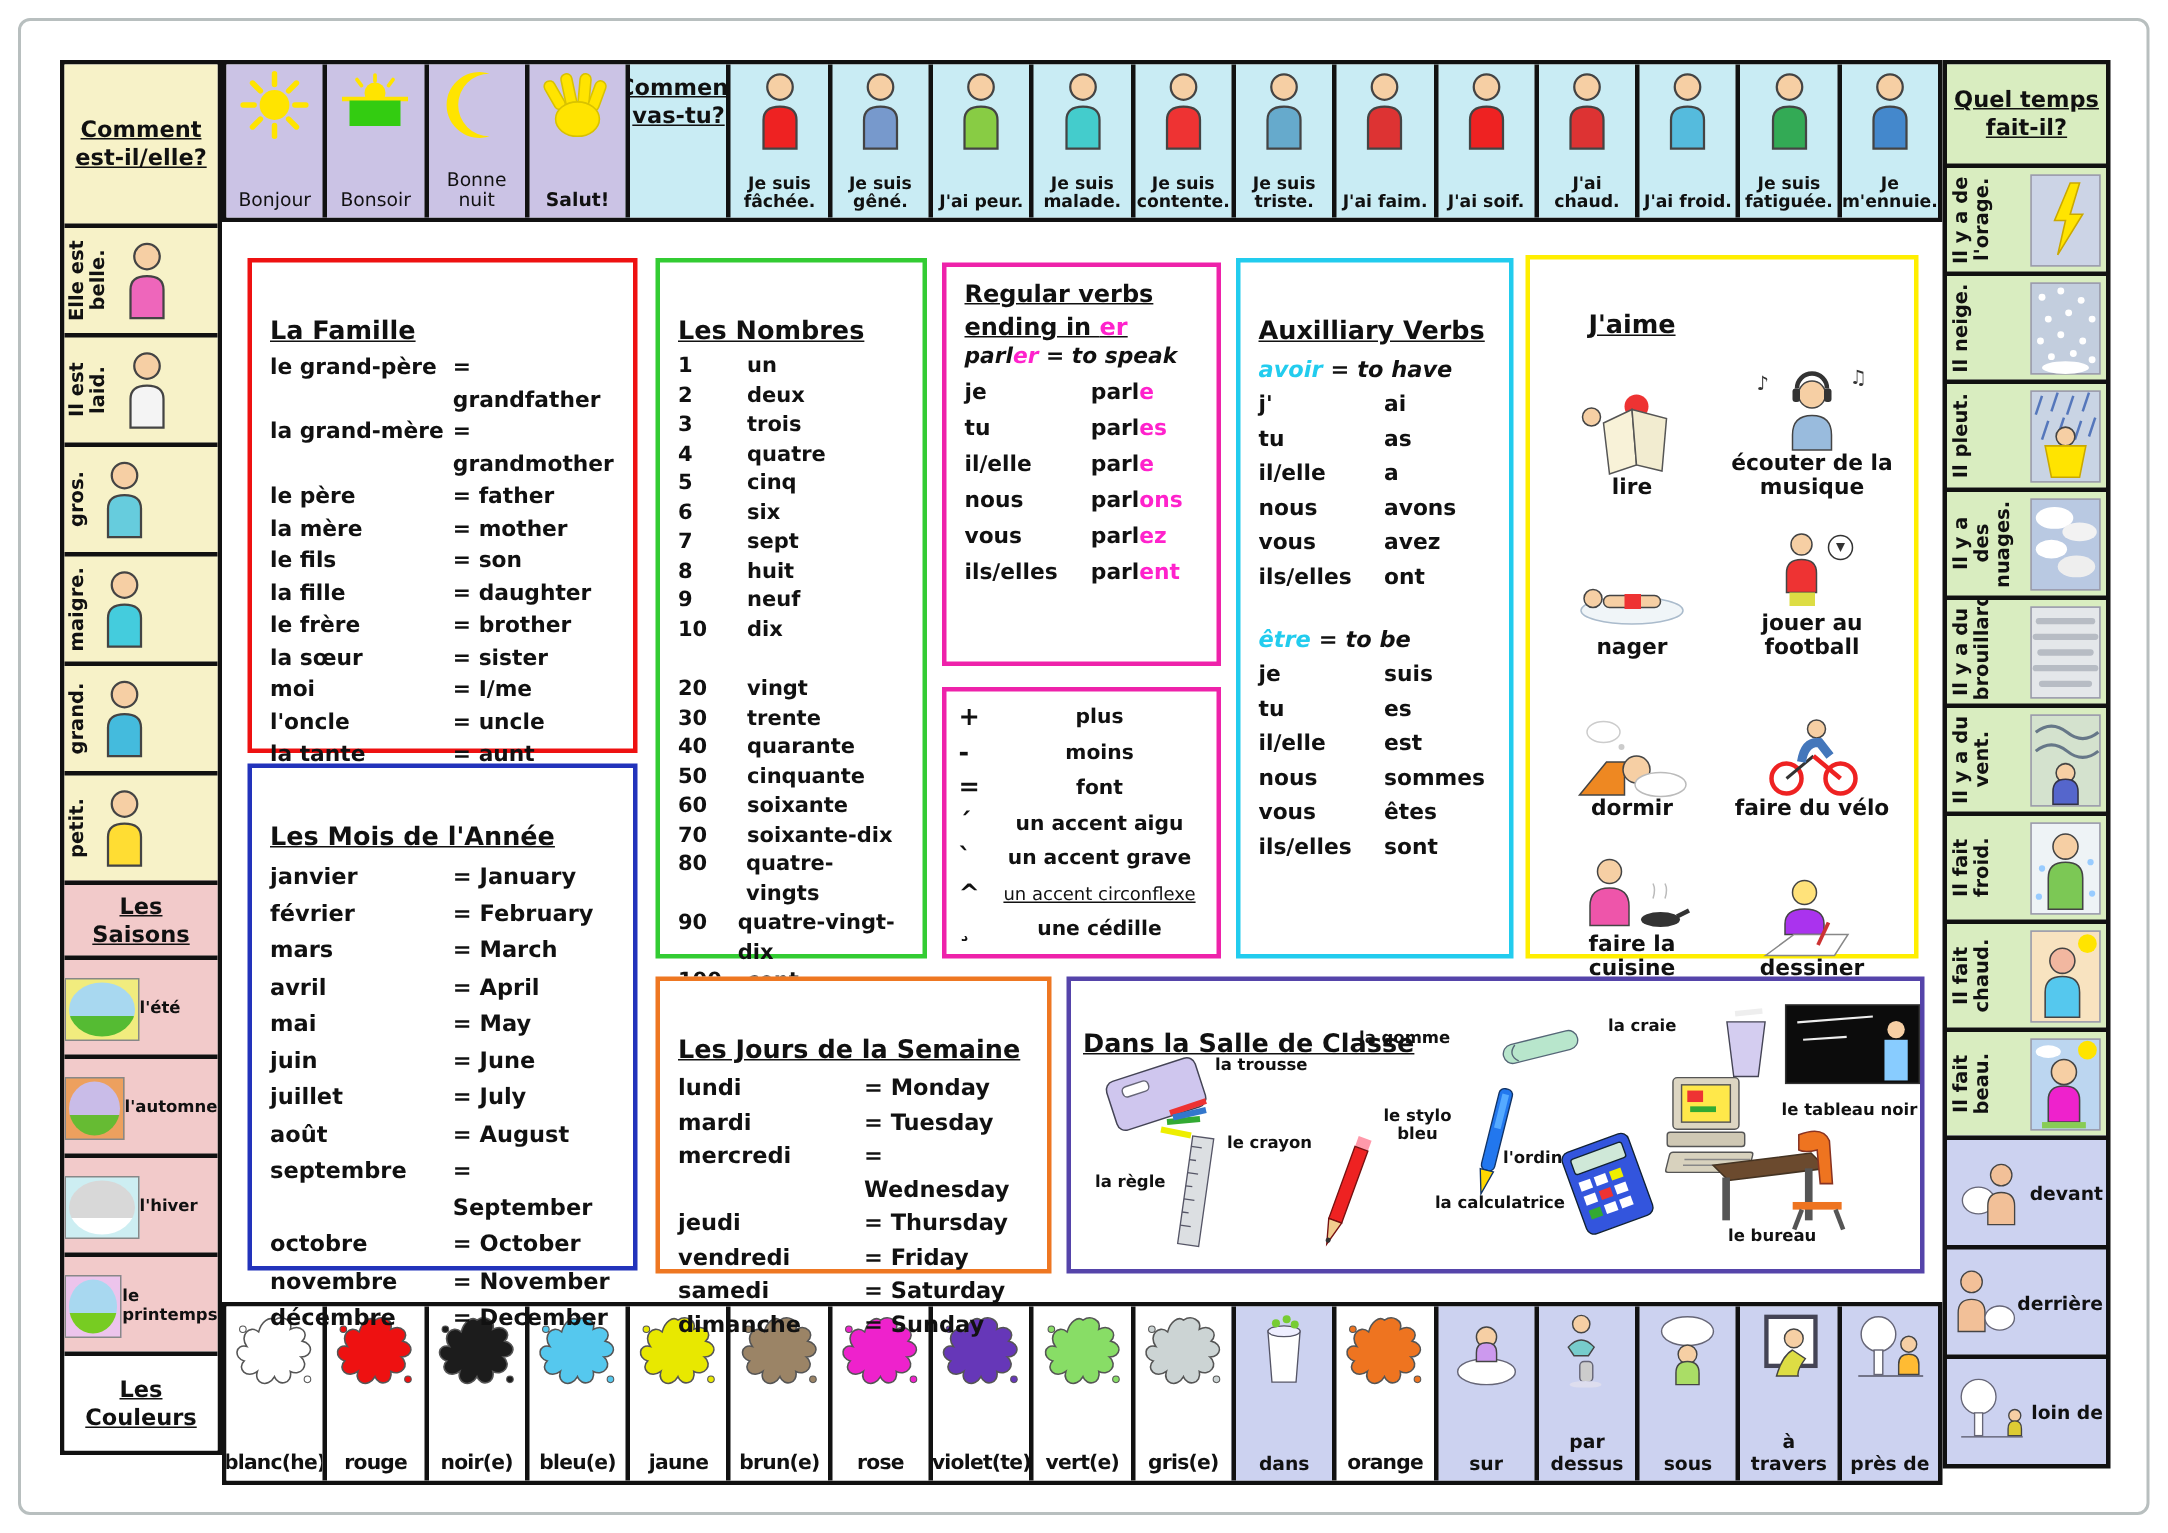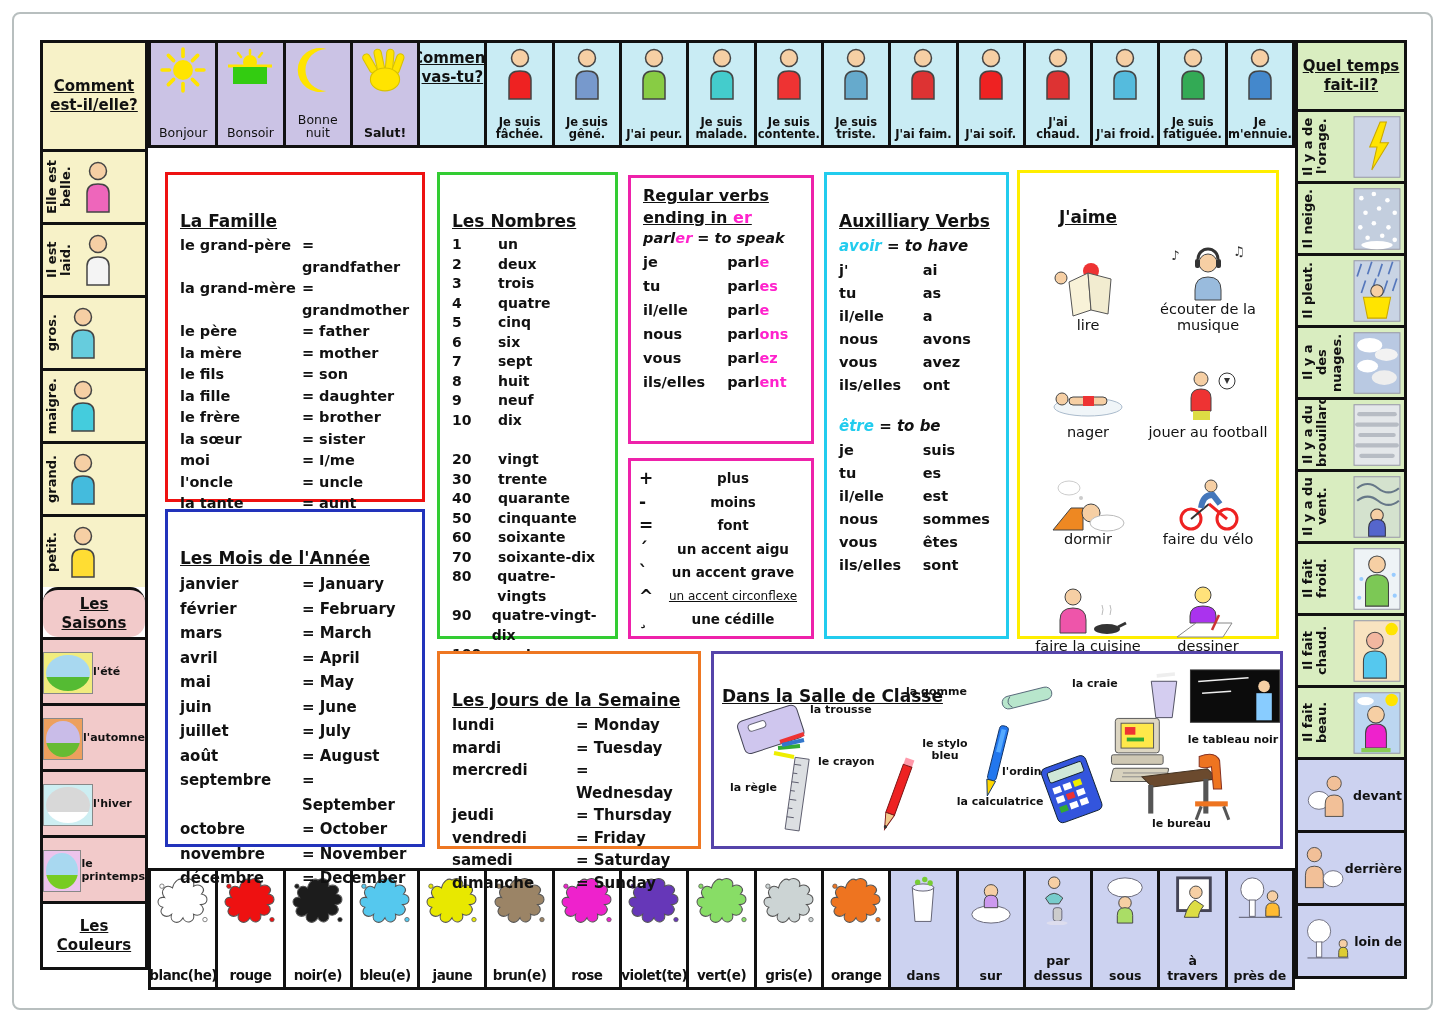--- a/index.html
+++ b/index.html
@@ -24,21 +24,21 @@
   .whitebg{ background:#fff; }
 
   .htext { font-weight:bold; font-size:15px; text-decoration:underline; text-align:center; line-height:1.25; padding:2px; }
   .vlabel { writing-mode:vertical-rl; transform:rotate(180deg); font-weight:bold; font-size:13px; line-height:1.1; text-align:center; max-height:100%; }
 
   
   .left-col { left:40px; top:40px; width:108px; }
   .left-col .head { height:106px; flex:none; }
   .left-col .adj { height:73px; flex:none; justify-content:flex-start; gap:2px; padding:2px; }
   .left-col .season { height:66px; flex:none; flex-direction:row; justify-content:flex-start; }
-  .left-col .shead { height:50px; flex:none;border-radius:15px; }
+  .left-col .shead { height:50px; flex:none; }
   .left-col .chead { height:66px; flex:none; }
   .slabel { font-weight:bold; font-size:11px; }
   .season-tile { width:50px; height:42px; margin-top:3px; border:1px solid #888; position:relative; display:block; }
   .season-tile::after { content:""; position:absolute; inset:2px; border-radius:50%; }
   .s0 { background:#f1ec7e; } .s0::after { background:linear-gradient(#a8d8f0 62%, #55bb33 62%); }
   .s1 { background:#eda05e; } .s1::after { background:linear-gradient(#c9bce8 62%, #66bb33 62%); }
   .s2 { background:#cdeef2; } .s2::after { background:linear-gradient(#d8d8d8 70%, #ffffff 70%); }
   .s3 { background:#ecc4ec; } .s3::after { background:linear-gradient(#a8d8f0 62%, #77cc22 62%); }
 
   
@@ -99,21 +99,21 @@
   .b-aux { left:824px; top:172px; width:185px; height:467px; border-color:var(--aux,#22ccee); }
   .vhead { font-style:italic; font-weight:bold; font-size:15px; margin:6px 0 4px; }
   .b-aux .crow { line-height:23px; font-size:14.5px; }
   .spacer14 { height:14px; }
   .b-aime { left:1017px; top:170px; width:262px; height:469px; border-color:var(--aime,#ffee00); padding:6px 8px; }
   .b-aime .btitle { text-align:center; width:50%; }
   .aime-grid { display:grid; grid-template-columns:1fr 1fr; row-gap:4px; }
   .aime-item { display:flex; flex-direction:column; align-items:center; justify-content:flex-end; height:103px; }
   .aime-ic { width:78px; height:56px; display:block; }
   .aime-ic svg { width:100%; height:100%; }
-  .aime-label { font-weight:normal; font-size:14.5px; text-align:center; line-height:1.1; }
+  .aime-label { font-weight:bold; font-size:14.5px; text-align:center; line-height:1.1; }
   .b-jours { left:437px; top:651px; width:264px; height:198px; border-color:var(--jours,#ee7722); }
   .b-jours .prow { line-height:22.5px; font-size:15px; }
   .b-classe { left:711px; top:651px; width:572px; height:198px; border-color:var(--classe,#5544aa); padding:4px 8px; }
   .cls-item { position:absolute; font-weight:bold; font-size:11px; line-height:1.05; }
   .cls-ic { position:absolute; display:block; }
   .cls-ic svg { width:100%; height:100%; }
 </style>
 </head>
 <body>
 
@@ -548,39 +548,39 @@
         <span class="clabel">vert(e)</span>
       </div>
     <div class="cell whitebg">
         <span class="splat"><svg viewBox="0 0 66 60">
             <path d="M33 5 C39 1 47 5 45 12 C53 8 60 15 54 21 C63 23 62 33 53 33 C60 39 53 48 45 44 C47 53 36 56 33 48 C28 57 17 53 20 44 C12 50 4 42 10 36 C2 34 3 23 12 25 C6 17 14 8 21 14 C23 6 29 2 33 5 Z" fill="#ccd4d4" stroke="#555" stroke-width="1.2"></path>
             <circle cx="9" cy="12" r="2.5" fill="#ccd4d4" stroke="#555" stroke-width=".8"></circle>
             <circle cx="58" cy="50" r="2.5" fill="#ccd4d4" stroke="#555" stroke-width=".8"></circle>
           </svg></span>
         <span class="clabel">gris(e)</span>
       </div>
-    <div class="cell whitebg">
-        <span class="splat"><svg viewBox="0 0 66 60">
-            <path d="M33 5 C39 1 47 5 45 12 C53 8 60 15 54 21 C63 23 62 33 53 33 C60 39 53 48 45 44 C47 53 36 56 33 48 C28 57 17 53 20 44 C12 50 4 42 10 36 C2 34 3 23 12 25 C6 17 14 8 21 14 C23 6 29 2 33 5 Z" fill="#ee7420" stroke="#555" stroke-width="1.2"></path>
-            <circle cx="9" cy="12" r="2.5" fill="#ee7420" stroke="#555" stroke-width=".8"></circle>
-            <circle cx="58" cy="50" r="2.5" fill="#ee7420" stroke="#555" stroke-width=".8"></circle>
-          </svg></span>
-        <span class="clabel">orange</span>
-      </div>
     <div class="cell lav2">
         <span class="pscene"><svg viewBox="0 0 44 56">
             <path d="M10 14 h24 l-3 38 h-18 Z" fill="#fff" stroke="#556"></path>
             <ellipse cx="22" cy="14" rx="12" ry="4" fill="#eef" stroke="#556"></ellipse>
             <g fill="#77cc33">
               <circle cx="16" cy="8" r="3"></circle>
               <circle cx="24" cy="5" r="3"></circle>
               <circle cx="30" cy="9" r="3"></circle>
             </g>
           </svg></span>
         <span class="plabel">dans</span>
+      </div>
+    <div class="cell whitebg">
+        <span class="splat"><svg viewBox="0 0 66 60">
+            <path d="M33 5 C39 1 47 5 45 12 C53 8 60 15 54 21 C63 23 62 33 53 33 C60 39 53 48 45 44 C47 53 36 56 33 48 C28 57 17 53 20 44 C12 50 4 42 10 36 C2 34 3 23 12 25 C6 17 14 8 21 14 C23 6 29 2 33 5 Z" fill="#ee7420" stroke="#555" stroke-width="1.2"></path>
+            <circle cx="9" cy="12" r="2.5" fill="#ee7420" stroke="#555" stroke-width=".8"></circle>
+            <circle cx="58" cy="50" r="2.5" fill="#ee7420" stroke="#555" stroke-width=".8"></circle>
+          </svg></span>
+        <span class="clabel">orange</span>
       </div>
     <div class="cell lav2">
         <span class="pscene"><svg viewBox="0 0 50 52">
             <ellipse cx="25" cy="41" rx="20" ry="9" fill="#fff" stroke="#667"></ellipse>
             <circle cx="25" cy="17" r="7" fill="#f6cfa4" stroke="#444"></circle>
             <path d="M18 34 v-6 q0-7 7-7 t7 7 v6 Z" fill="#cc99ee" stroke="#444"></path>
           </svg></span>
         <span class="plabel">sur</span>
       </div>
     <div class="cell lav2">

